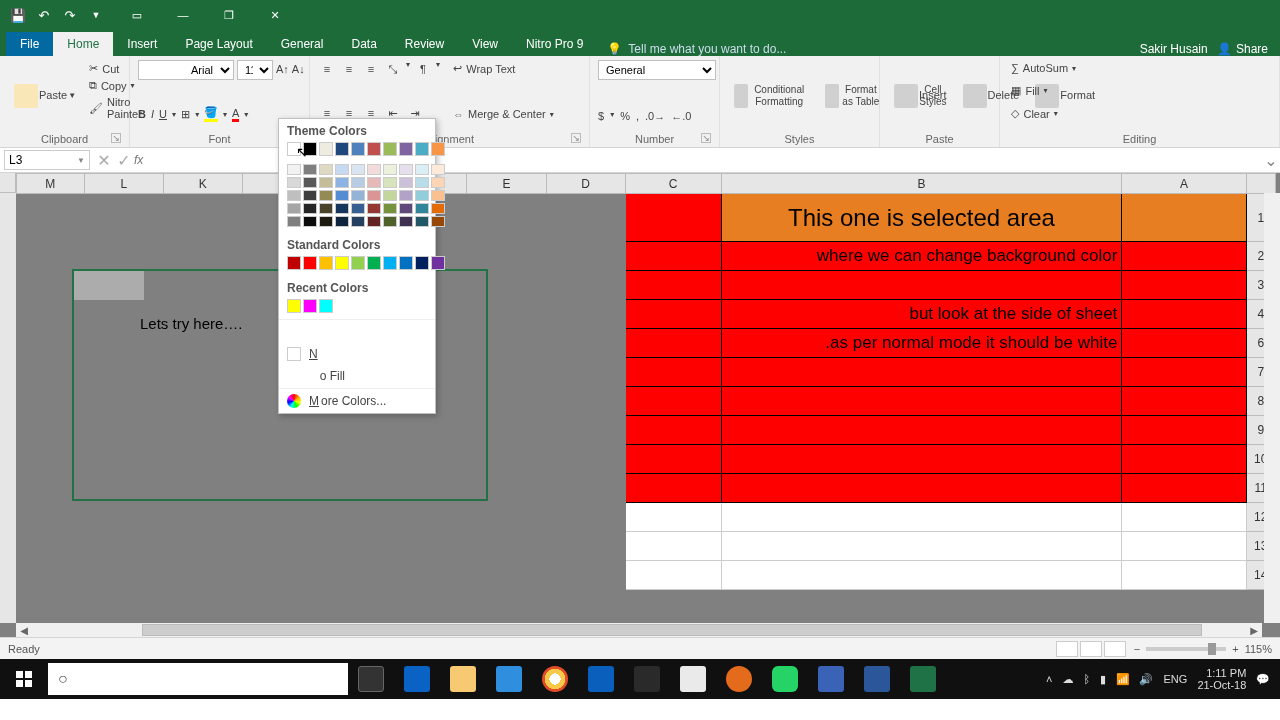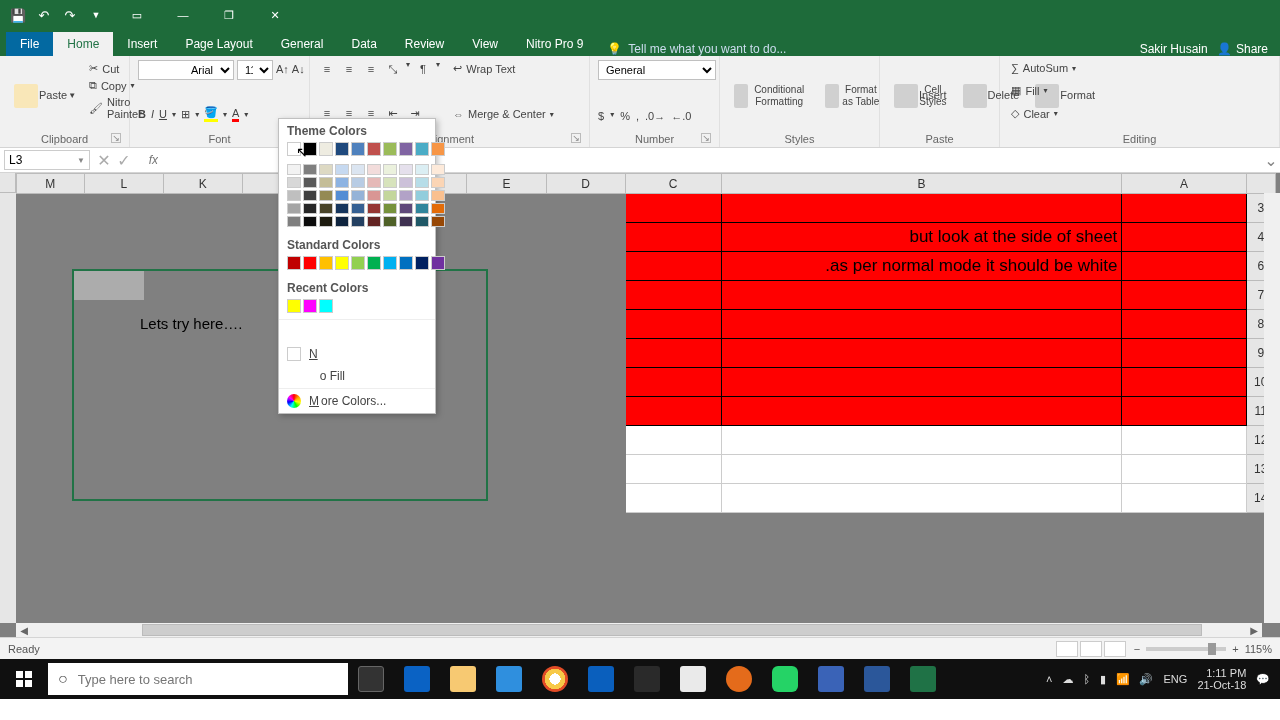--- a/index.html
+++ b/index.html
@@ -30,21 +30,21 @@
 .rbtn { display: flex; align-items: center; gap: 4px; padding: 2px 3px; }
 .vcol { display: flex; flex-direction: column; justify-content: space-between; height: 62px; }
 .bigbtn { display: flex; flex-direction: row; align-items: center; justify-content: center; padding: 2px 6px; text-align: center; line-height: 1.15; gap: 1px; }
 .bigbtn .ic { width: 24px; height: 24px; background: #d0d0d0; border-radius: 2px; }
 select.rsel, input.rinp { font-size: 11px; border: 1px solid #c0c0c0; background: #fff; height: 20px; padding: 0 3px; }
 .iconbox { width: 18px; height: 18px; display: inline-flex; align-items: center; justify-content: center; }
 
 
 .fbar { height: 25px; display: flex; align-items: center; border-bottom: 1px solid #d4d4d4; background: #fff; }
 .fbar .namebox { width: 86px; border: 1px solid #ccc; margin: 2px 4px; height: 20px; font-size: 12px; padding: 0 4px; display:flex; align-items:center; justify-content:space-between;}
-.fbar .fxbtn { width: 24px; text-align:right; color:#777; font-size:12px; font-style: italic;}
+.fbar .fxbtn { width: 24px; text-align:left; color:#777; font-size:12px; font-style: italic;}
 .fbar .fcancel, .fbar .fok { width: 20px; text-align:center; color:#aaa; }
 .fbar input { flex: 1; border: none; height: 20px; font-size: 12px; outline:none; }
 .fbar .expand { width:18px; color:#888; text-align:center; }
 
 
 .sheet-wrap { position: relative; height: 464px; background: #808080; }
 .sheet { position: absolute; left: 16px; top: 0; right: 0; bottom: 14px; overflow: hidden; }
 table.grid { border-collapse: collapse; table-layout: fixed; width: 1260px; }
 table.grid th, table.grid td { border: 1px solid #555; height: 29px; font-size: 14px; padding: 0 4px; background: #808080; overflow:hidden; white-space:nowrap; }
 table.grid thead th { background: #e6e6e6; color: #333; font-weight: normal; border: 1px solid #bbb; height: 20px; font-size: 12px; text-align:center;}
@@ -340,20 +340,50 @@
             <th style="width:70px">F</th>
             <th style="width:70px">E</th>
             <th style="width:70px">D</th>
             <th style="width:85px">C</th>
             <th style="width:355px">B</th>
             <th style="width:110px">A</th>
             <th class="rowhead" style="width:26px"></th>
           </tr>
         </thead>
         <tbody>
+          <tr class="red row1">
+            <td class="" style="background:#808080;border:1px solid #808080;"></td>
+            <td class="" style="background:#808080;border:1px solid #808080;"></td>
+            <td class="" style="background:#808080;border:1px solid #808080;"></td>
+            <td class="" style="background:#808080;border:1px solid #808080;"></td>
+            <td class="" style="background:#808080;border:1px solid #808080;"></td>
+            <td class="" style="background:#808080;border:1px solid #808080;"></td>
+            <td class="" style="background:#808080;border:1px solid #808080;"></td>
+            <td class="" style="background:#808080;border:1px solid #808080;"></td>
+            <td class="" style="background:#808080;border:1px solid #808080;"></td>
+            <td class="c colC" style=""></td>
+            <td class="c colB" style="">This one is selected area</td>
+            <td class="c colA" style=""></td>
+            <td class="rowhead">1</td>
+          </tr>
+          <tr class="red row2">
+            <td class="" style="background:#808080;border:1px solid #808080;"></td>
+            <td class="" style="background:#808080;border:1px solid #808080;"></td>
+            <td class="" style="background:#808080;border:1px solid #808080;"></td>
+            <td class="" style="background:#808080;border:1px solid #808080;"></td>
+            <td class="" style="background:#808080;border:1px solid #808080;"></td>
+            <td class="" style="background:#808080;border:1px solid #808080;"></td>
+            <td class="" style="background:#808080;border:1px solid #808080;"></td>
+            <td class="" style="background:#808080;border:1px solid #808080;"></td>
+            <td class="" style="background:#808080;border:1px solid #808080;"></td>
+            <td class="c colC" style=""></td>
+            <td class="c colB" style="">where we can change background color</td>
+            <td class="c colA" style=""></td>
+            <td class="rowhead">2</td>
+          </tr>
           <tr class="red row3">
             <td class="" style="background:#808080;border:1px solid #808080;"></td>
             <td class="" style="background:#808080;border:1px solid #808080;"></td>
             <td class="" style="background:#808080;border:1px solid #808080;"></td>
             <td class="" style="background:#808080;border:1px solid #808080;"></td>
             <td class="" style="background:#808080;border:1px solid #808080;"></td>
             <td class="" style="background:#808080;border:1px solid #808080;"></td>
             <td class="" style="background:#808080;border:1px solid #808080;"></td>
             <td class="" style="background:#808080;border:1px solid #808080;"></td>
             <td class="" style="background:#808080;border:1px solid #808080;"></td>
@@ -651,21 +681,20 @@
   <div class="start">
       <div class="winlogo">
         <span></span>
         <span></span>
         <span></span>
         <span></span>
       </div>
     </div>
   <div class="search">
     <span>○</span>
-    <input placeholder="Type here to search" style="">
   </div>
   <div class="icons">
     <div class="ticon">
         <div class="ic" style="background:#333;border:1px solid #666;"></div>
       </div>
     <div class="ticon">
         <div class="ic" style="background:#0a62c4;"></div>
       </div>
     <div class="ticon">
         <div class="ic" style="background:#f7c972;"></div>

